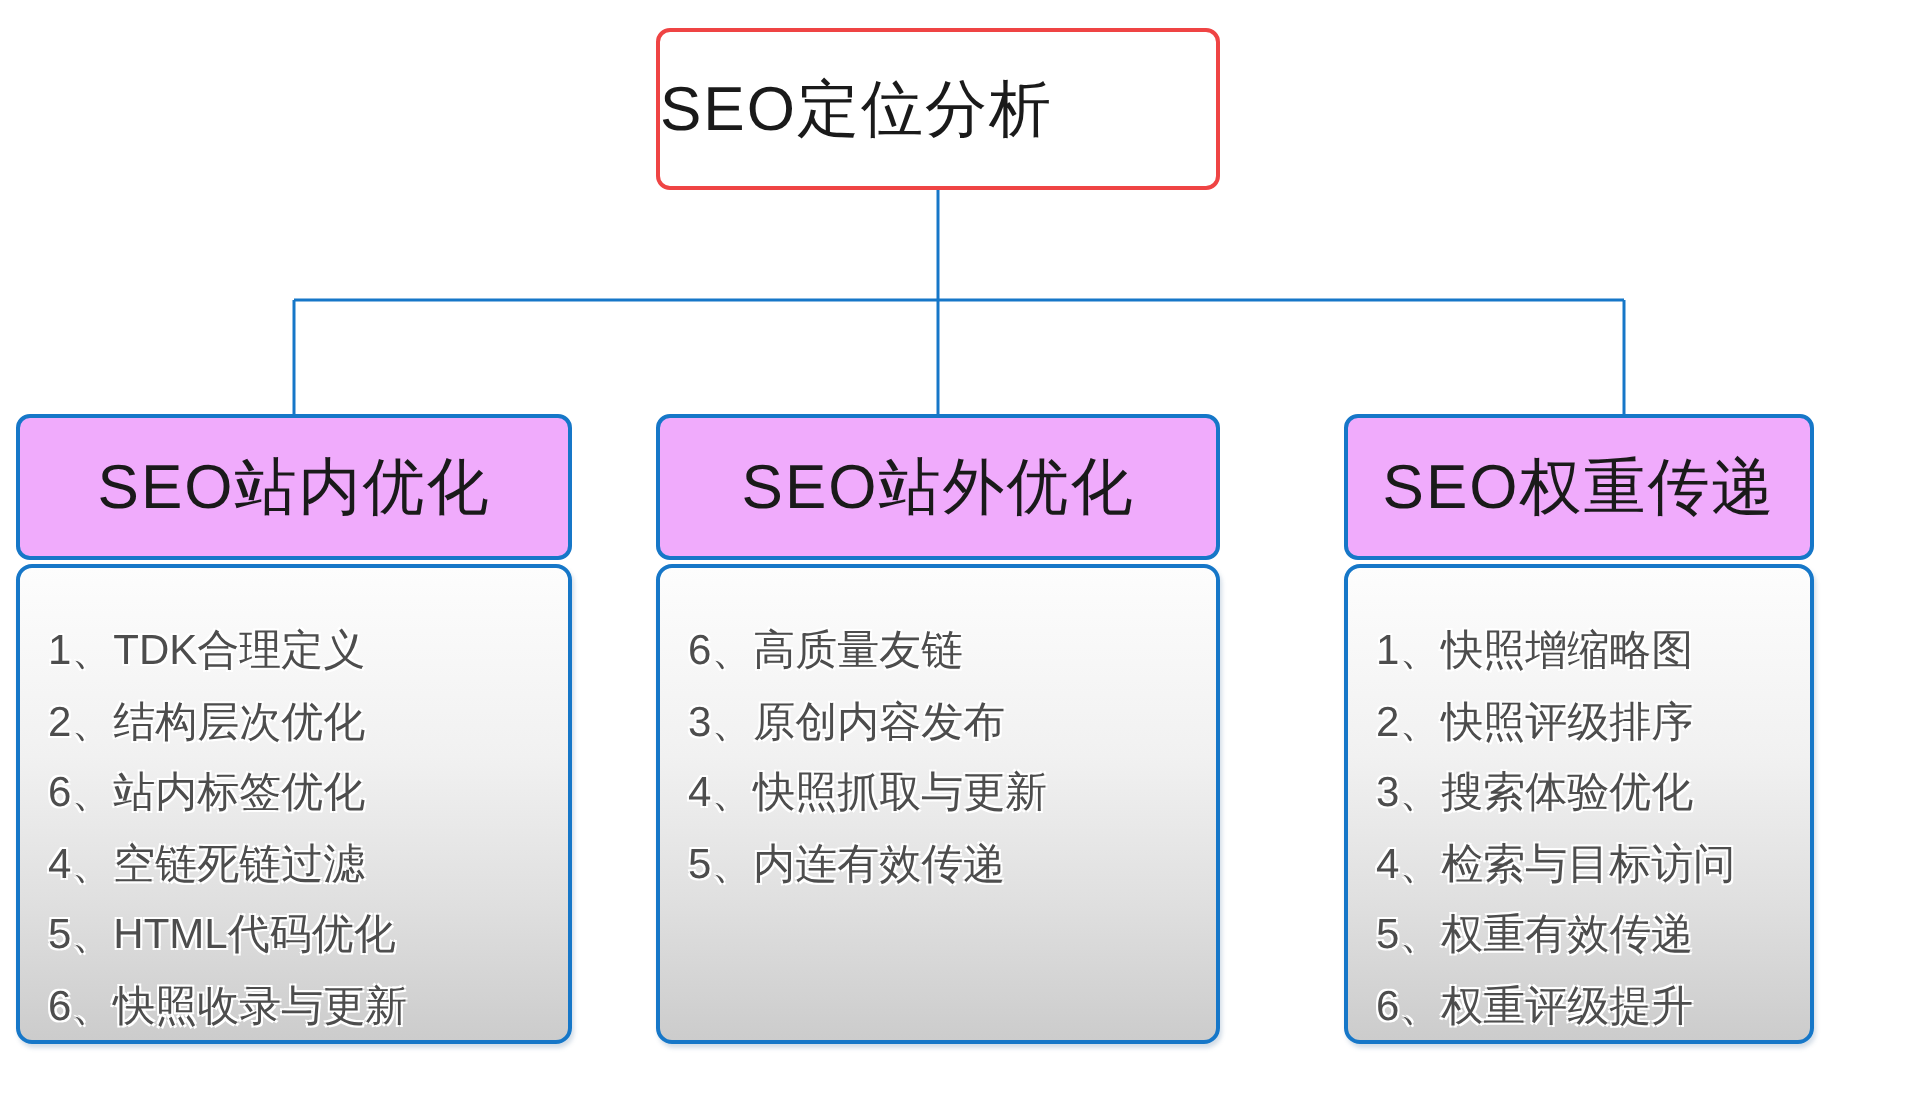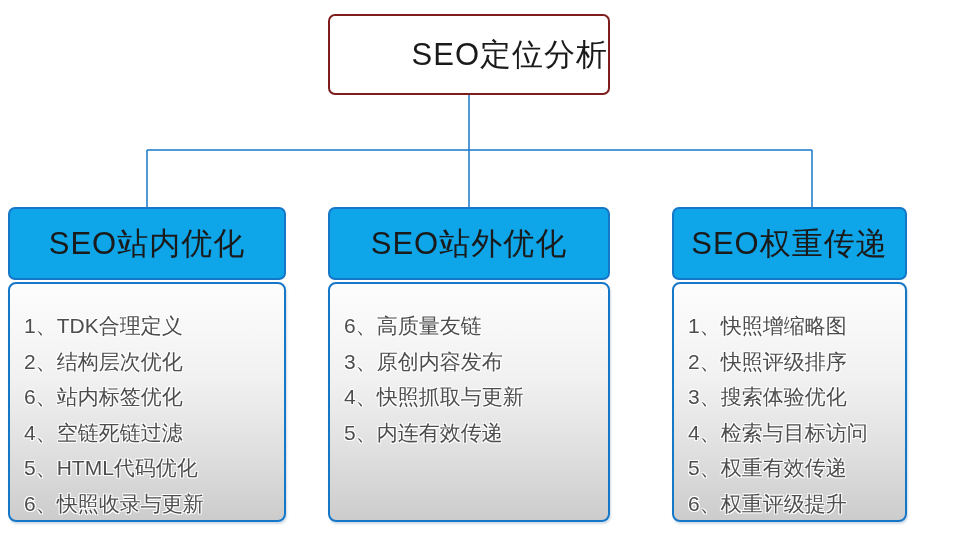--- a/index.html
+++ b/index.html
@@ -20,25 +20,25 @@
     left: 0;
     top: 0;
     width: 960px;
     height: 550px;
     pointer-events: none;
   }
   .node-box {
     position: absolute;
     box-sizing: border-box;
     background: #ffffff;
-    border: 2px solid #7f1d1d;
+    border: 2px solid #ef4444;
     border-radius: 7px;
     display: flex;
     align-items: center;
-    justify-content: flex-end;
+    justify-content: flex-start;
   }
   .node-title {
     font-size: 31px;
     color: #1a1a1a;
     letter-spacing: 1px;
     white-space: nowrap;
   }
   #root-node {
     left: 328px;
     top: 14px;
@@ -50,21 +50,21 @@
     top: 207px;
   }
   .col-1 { left: 8px;   width: 278px; }
   .col-2 { left: 328px; width: 282px; }
   .col-3 { left: 672px; width: 235px; }
   .branch-header {
     position: relative;
     box-sizing: border-box;
     width: 100%;
     height: 73px;
-    background: #0ea5e9;
+    background: #f0abfc;
     border: 2px solid #1677c8;
     border-radius: 7px;
     display: flex;
     align-items: center;
     justify-content: center;
   }
   .branch-body {
     position: relative;
     box-sizing: border-box;
     margin-top: 2px;

